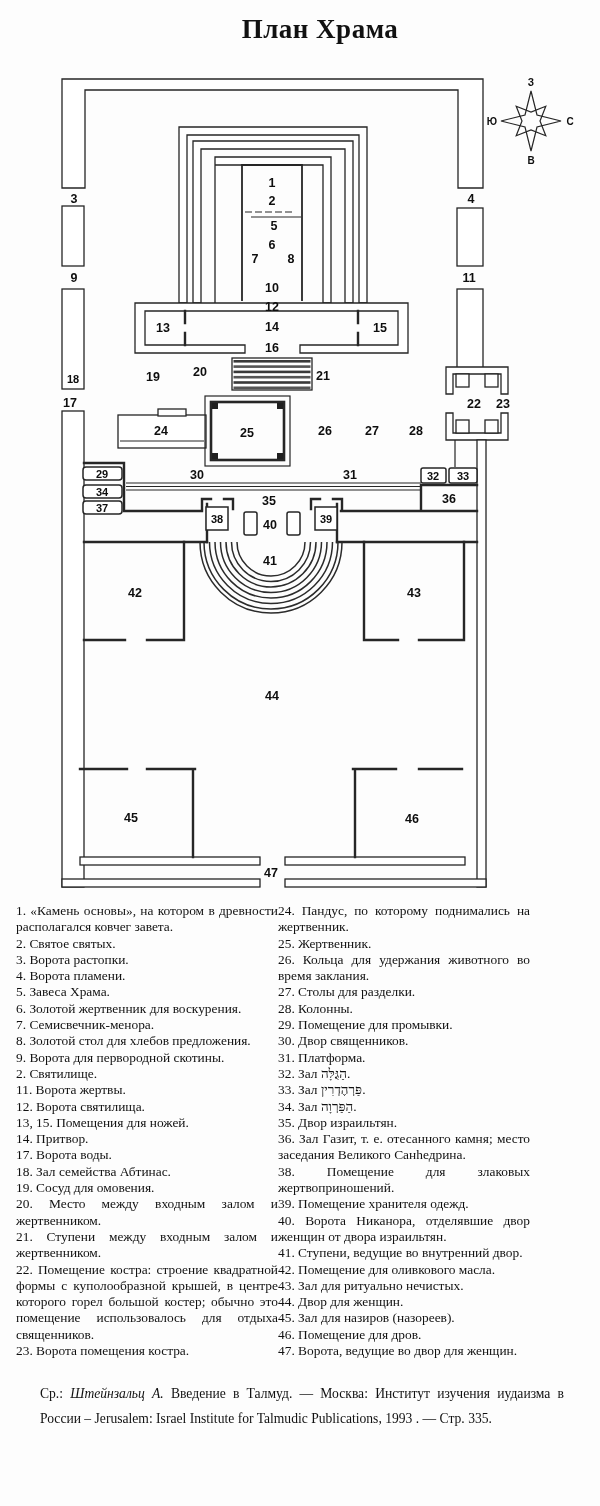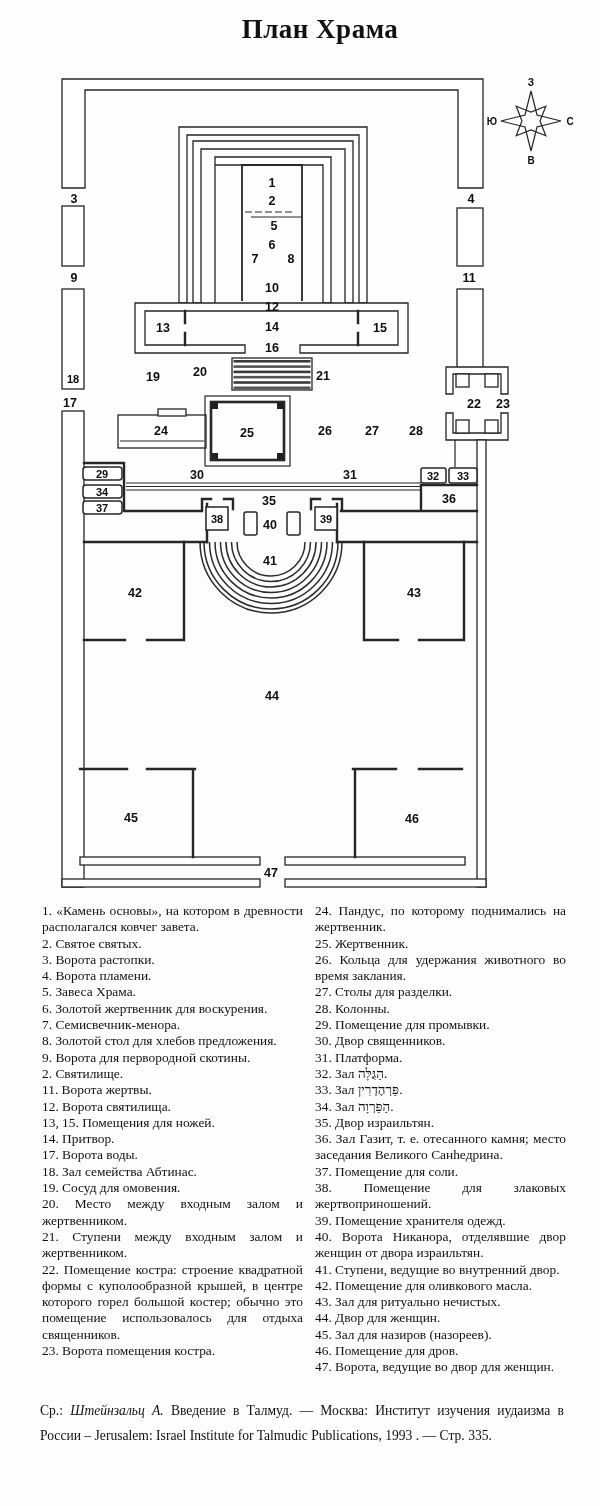--- a/index.html
+++ b/index.html
@@ -11,21 +11,21 @@
   svg{display:block;}
   svg .w{fill:#fff;stroke:#262626;stroke-width:1.3;}
   svg .w2{fill:#fff;stroke:#262626;stroke-width:1.5;}
   svg .ln{stroke:#262626;stroke-width:2.4;fill:none;stroke-linecap:square;}
   svg .tn{stroke:#262626;stroke-width:1.2;fill:none;}
   svg .arc{stroke:#2b2b2b;stroke-width:1.5;fill:none;}
   svg text{font-family:"Liberation Sans",sans-serif;font-weight:bold;font-size:12.5px;
            fill:#0e0e0e;text-anchor:middle;}
   svg text.sm{font-size:11px;}
   svg text.cmp{font-size:10px;}
-  .legend{display:flex;padding:10px 34px 0 42px;gap:12px;}
+  .legend{display:flex;padding:10px 34px 0 16px;}
   .legend .col{width:262px;font-size:13.4px;line-height:16.3px;text-align:justify;}
   .legend .col.right{width:252px;}
   .legend p{margin:0;}
   .citation{margin:22px 0 0 0;padding:0 36px 0 40px;font-size:13.6px;line-height:25px;
             text-align:justify;}
   .citation i{font-style:italic;}
 </style>
 </head>
 <body>
 
@@ -244,21 +244,20 @@
       <p>27. Столы для разделки.</p>
       <p>28. Колонны.</p>
       <p>29. Помещение для промывки.</p>
       <p>30. Двор священников.</p>
       <p>31. Платформа.</p>
       <p>32. Зал הַגֻּלָּה.</p>
       <p>33. Зал פַּרְהֶדְרִין.</p>
       <p>34. Зал הַפַּרְוָה.</p>
       <p>35. Двор израильтян.</p>
       <p>36. Зал Газит, т. е. отесанного камня; место заседания Великого Санhедрина.</p>
-      <p>37. Помещение для соли.</p>
       <p>38. Помещение для злаковых жертвоприношений.</p>
       <p>39. Помещение хранителя одежд.</p>
       <p>40. Ворота Никанора, отделявшие двор женщин от двора израильтян.</p>
       <p>41. Ступени, ведущие во внутренний двор.</p>
       <p>42. Помещение для оливкового масла.</p>
       <p>43. Зал для ритуально нечистых.</p>
       <p>44. Двор для женщин.</p>
       <p>45. Зал для назиров (назореев).</p>
       <p>46. Помещение для дров.</p>
       <p>47. Ворота, ведущие во двор для женщин.</p>

